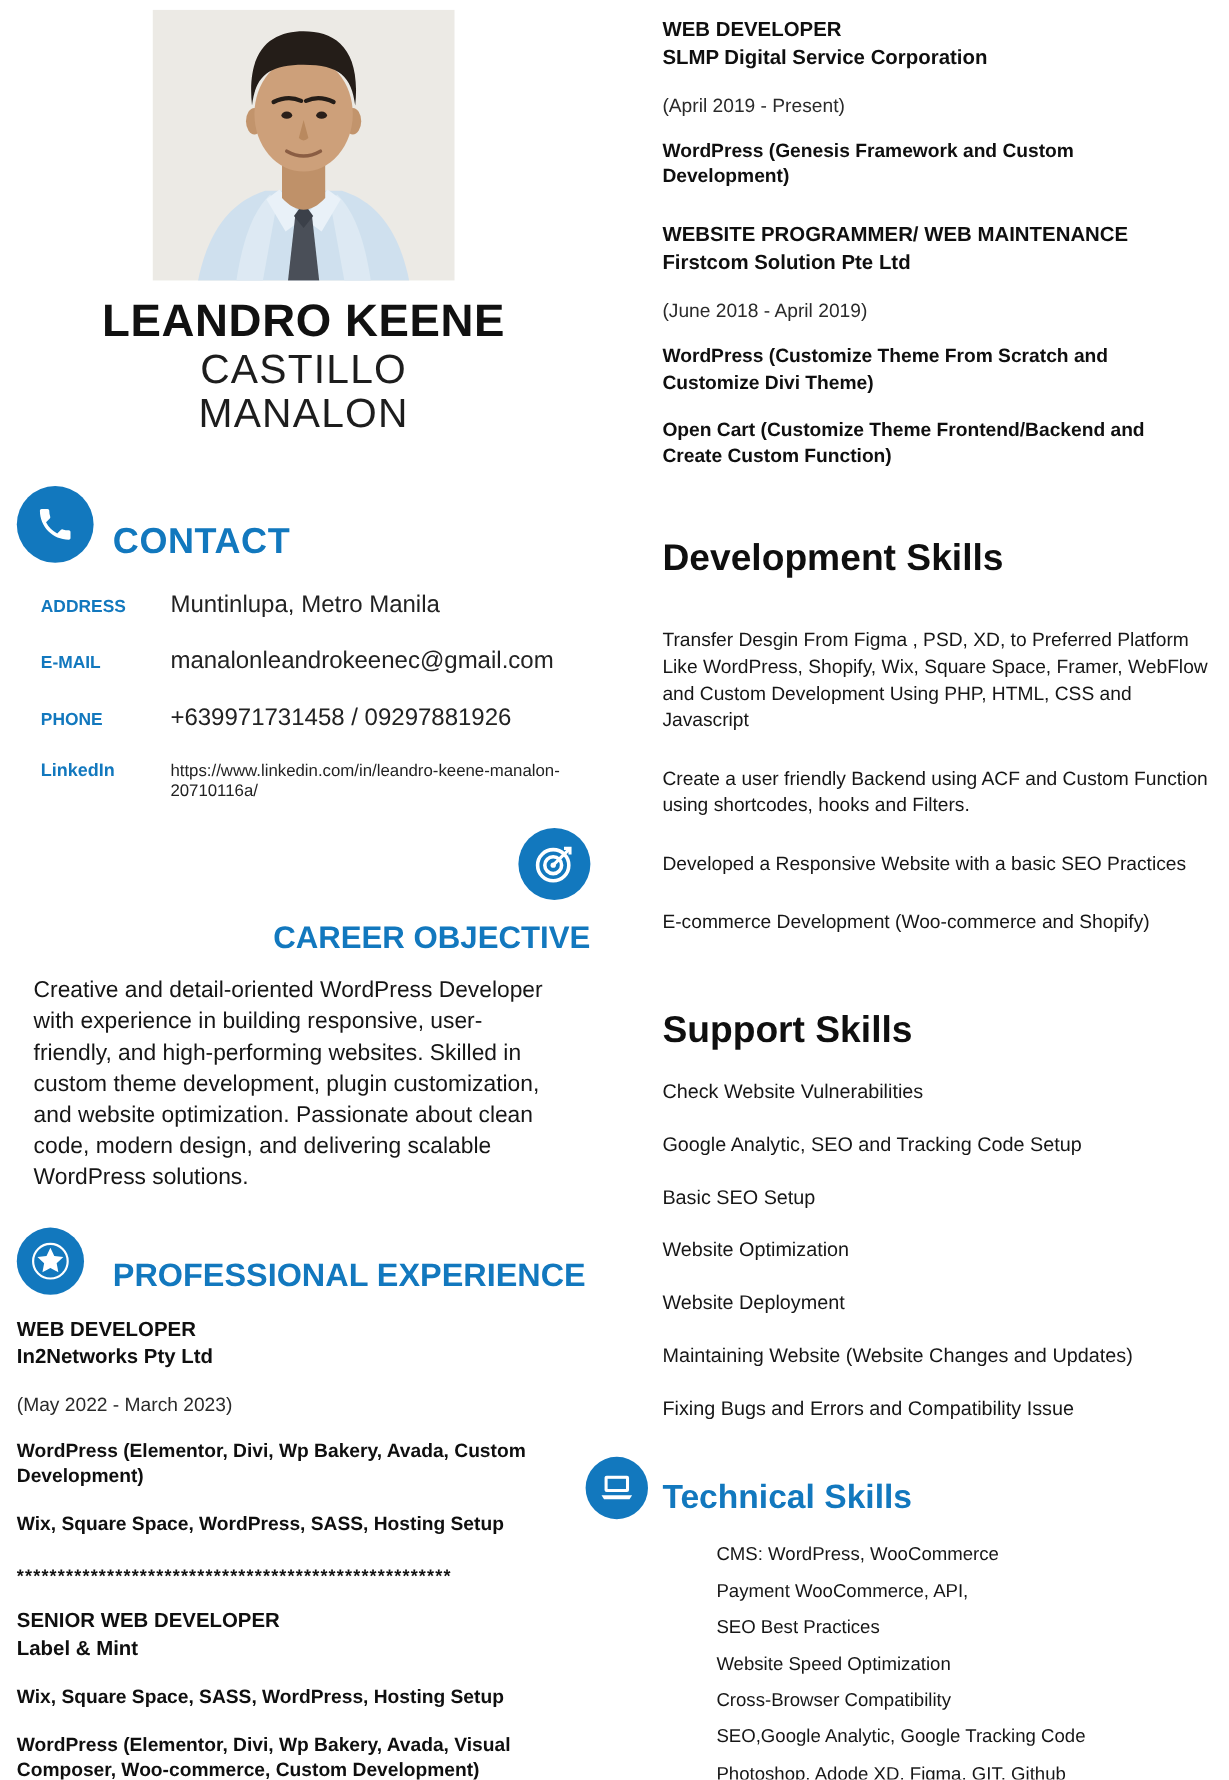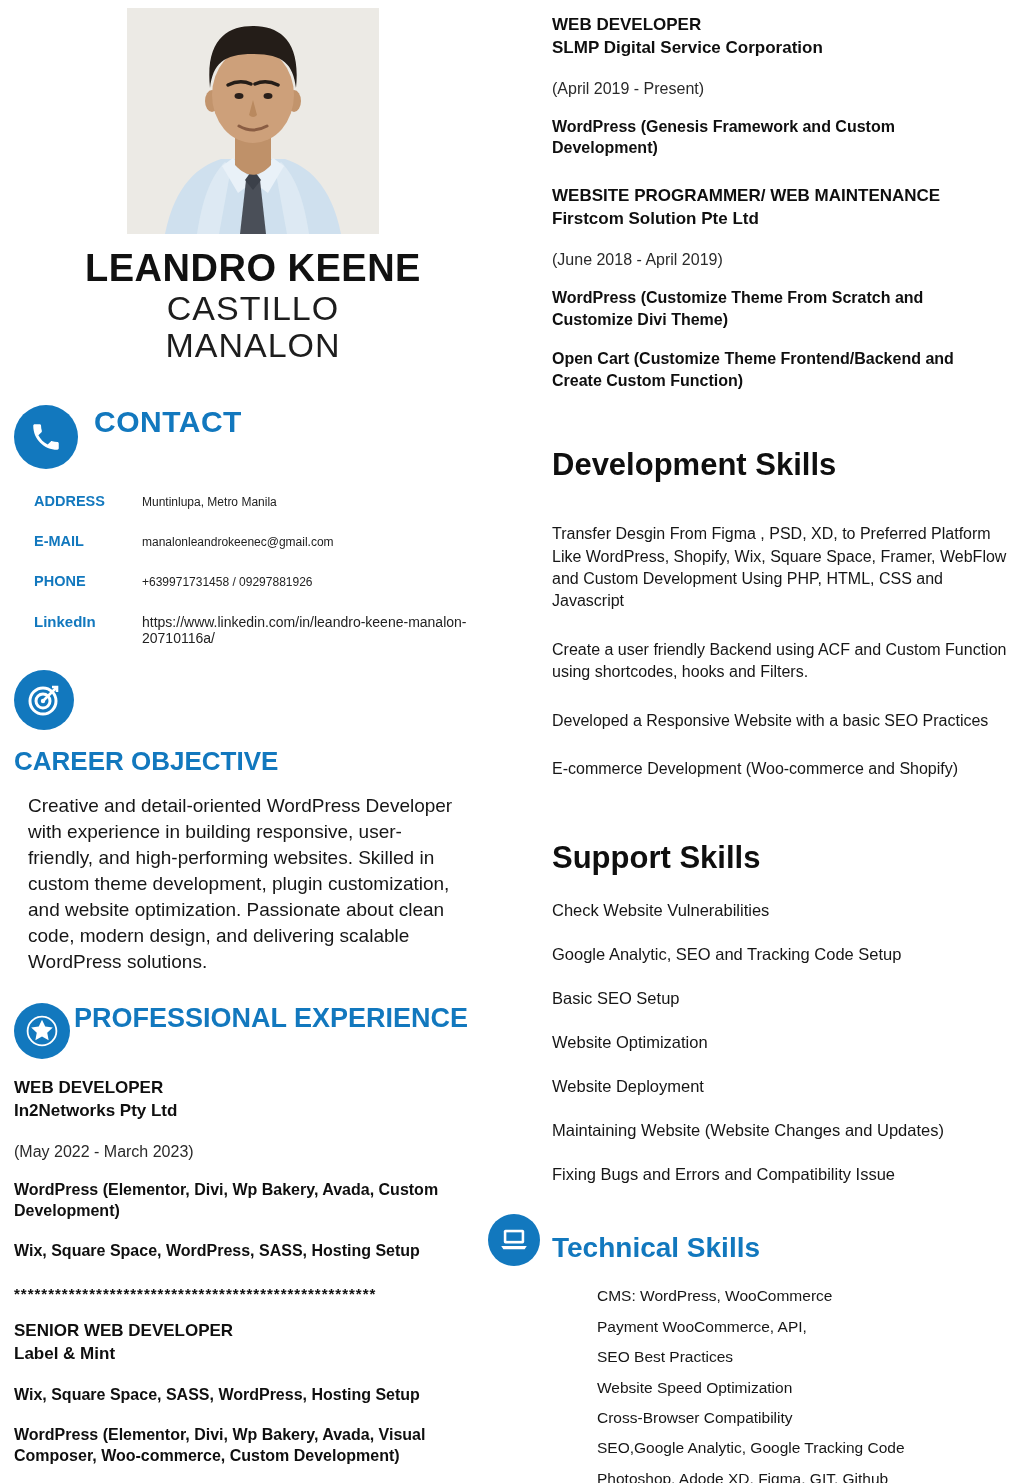--- a/index.html
+++ b/index.html
@@ -20,48 +20,48 @@
 
   
   .photo{width:252px;height:226px;margin:8px auto 0;overflow:hidden;}
 
   
   .name-block{text-align:center;margin-top:14px;line-height:1.1;}
   .name-1{font-size:38px;font-weight:700;letter-spacing:.5px;color:#111;}
   .name-2,.name-3{font-size:34px;font-weight:400;letter-spacing:1px;color:#1d1d1d;}
 
   
-  .sec-head{display:flex;align-items:flex-start;gap:16px;}
+  .sec-head{display:flex;align-items:flex-end;gap:16px;}
   .icon-circle{background:var(--accent);border-radius:50%;display:flex;align-items:center;justify-content:center;flex:0 0 auto;}
   .c64{width:64px;height:64px;}
   .c60{width:60px;height:60px;}
   .c56{width:56px;height:56px;}
   .c52{width:52px;height:52px;}
   .sec-title{color:var(--accent);font-weight:700;}
   .t-contact{font-size:30px;letter-spacing:.5px;}
   .t-career{font-size:26px;}
   .t-exp{font-size:27px;}
   .t-tech{font-size:28px;margin-top:16px;}
   .t-black{color:#0f0f0f;font-size:31px;font-weight:700;}
 
   
   .contact-head{margin-top:40px;}
   .contact-rows{margin:24px 0 0 20px;}
   .c-row{display:flex;align-items:baseline;margin-bottom:24px;}
   .c-label{width:108px;flex:0 0 auto;color:var(--accent);font-weight:700;font-size:14.5px;}
-  .c-value{font-size:12px;color:#222;}
+  .c-value{font-size:20px;color:#222;}
   .c-row.linkedin .c-label{font-size:15px;}
   .c-row.linkedin .c-value{font-size:14px;}
 
   
   .career-head{margin-top:18px;flex-direction:column;}
   .objective{width:438px;margin:16px 0 0 14px;font-size:19px;line-height:1.37;color:#161616;}
 
   
-  .exp-head{margin-top:28px;gap:4px;}
+  .exp-head{margin-top:28px;gap:24px;}
   .job{margin-top:18px;}
   .job-title{font-size:17px;font-weight:700;line-height:1.35;color:#0f0f0f;}
   .job-company{font-size:17px;font-weight:700;line-height:1.35;color:#0f0f0f;}
   .job-dates{margin-top:20px;font-size:16px;color:#2a2a2a;}
   .job-point{margin-top:18px;font-size:16px;font-weight:700;line-height:1.35;color:#0f0f0f;max-width:452px;}
   .separator{margin-top:24px;font-size:15px;font-weight:700;letter-spacing:1px;color:#111;white-space:nowrap;overflow:hidden;}
 
   
   .col-right .job:first-child{margin-top:0;}
   .dev-head{margin-top:56px;}

